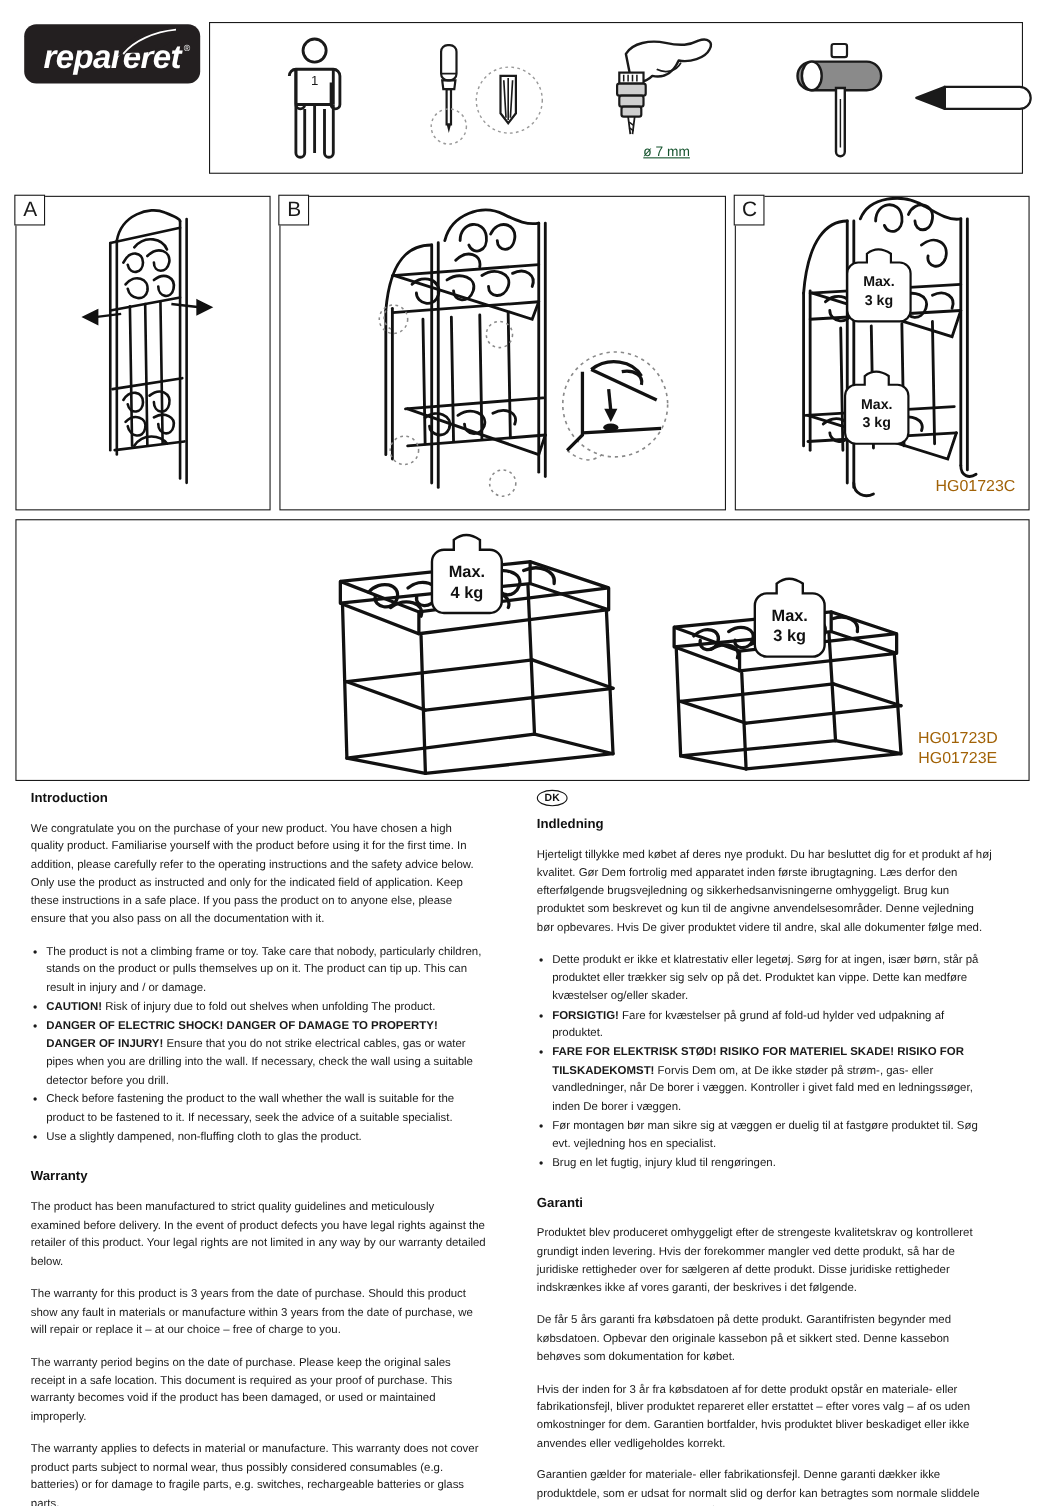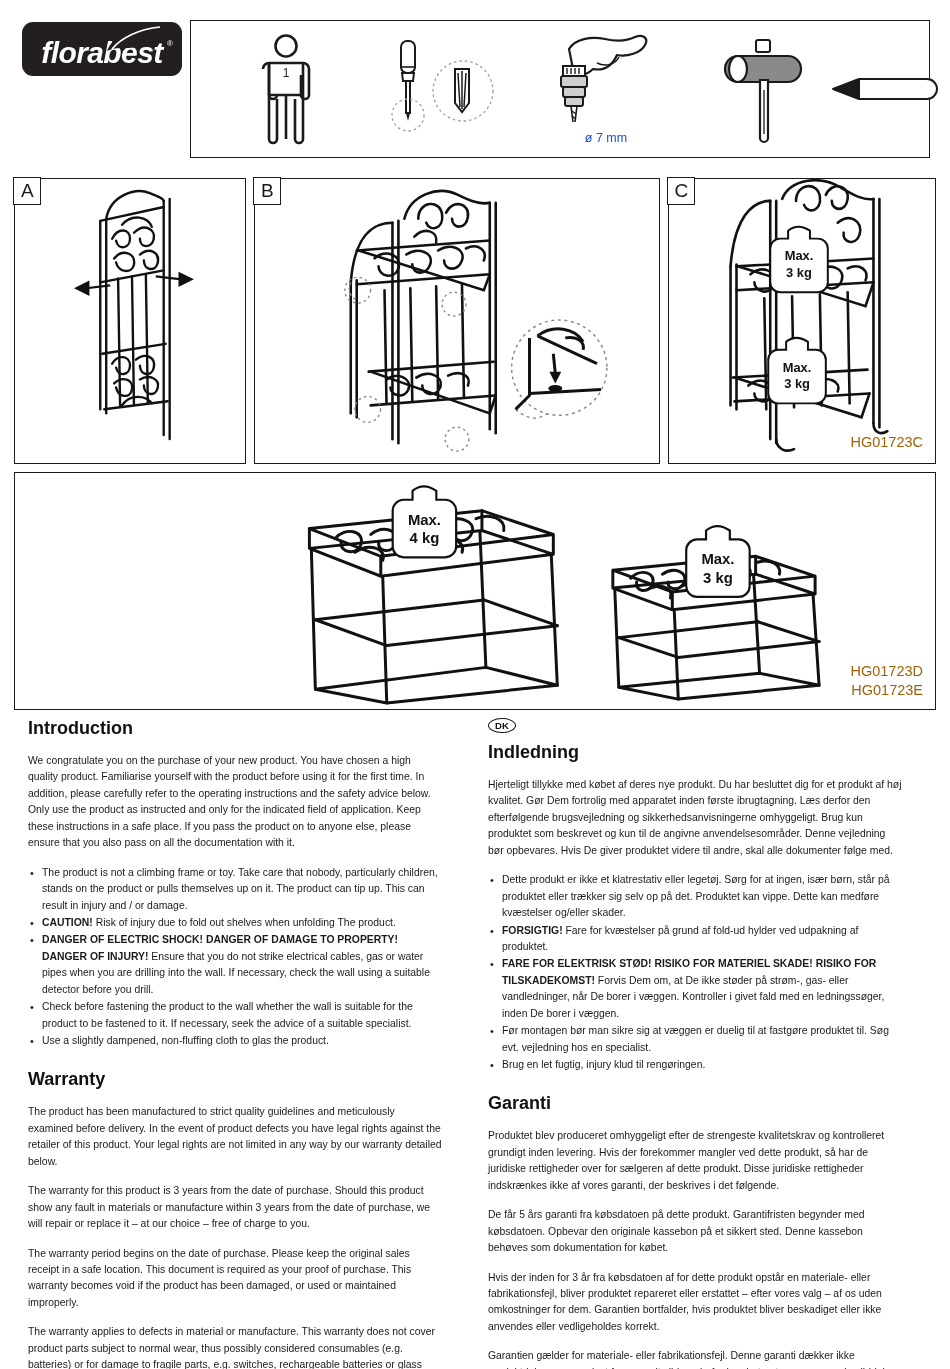--- a/index.html
+++ b/index.html
@@ -72,21 +72,22 @@
     position: absolute;
     top: 0; height: 100%;
     display: flex;
     flex-direction: column;
     align-items: center;
     justify-content: center;
   }
   .tool-caption {
     font-size: 12.5px;
     margin-top: 2px;
-    color: #1d4ed8;
+    color: #14532d;
+    text-decoration: underline;
   }
 
   
   .panel {
     position: absolute;
     border: 1.6px solid #1a1a1a;
     background: #fff;
   }
   .panel-label {
     position: absolute;
@@ -145,21 +146,21 @@
     font-weight: bold;
     letter-spacing: 0.2px;
     padding: 1.5px 6px 2px;
     line-height: 1;
     color: #111;
     min-width: 26px;
     text-align: center;
   }
 
   h2.sec {
-    font-size: 18px;
+    font-size: 12px;
     font-weight: bold;
     margin: 0 0 14px 0;
     color: #111;
   }
   h2.sec.spaced { margin-top: 20px; }
 
   p.body {
     font-size: 10.4px;
     line-height: 1.58;
     margin: 0 0 13px 0;
@@ -192,21 +193,21 @@
 </head>
 <body>
 
 <div class="top-band">
 
   <div class="logo">
     <svg class="logo-leaf" viewBox="0 0 64 30">
       <path d="M3 28 C10 10 34 0 61 1 C57 14 40 26 19 25 C13 24.5 8 25.5 3 28 Z" fill="#231f20"></path>
       <path d="M8 26 C18 14 36 6 56 4" fill="none" stroke="#ffffff" stroke-width="1.6"></path>
     </svg>
-    <span class="logo-word">florabest</span>
+    <span class="logo-word">repareret</span>
     <span class="logo-reg">®</span>
   </div>
 
   <div class="tool-box">
     <div class="tool-row">
 
       <div class="tool" style="left:30px; width:130px;">
         <svg width="62" height="112" viewBox="0 0 62 112">
           <circle cx="31" cy="13" r="10.5" fill="none" stroke="#1a1a1a" stroke-width="2.6"></circle>
           <path d="M14 30 h34 a6 6 0 0 1 6 6 v26 a4 4 0 0 1 -8 0 v-20
@@ -501,21 +502,21 @@
       <path d="M704 108 C718 102 732 108 728 118"></path>
       <path d="M746 90 C758 86 770 92 768 102"></path>
     </g>
     <g>
       <path d="M694 58 q11 -9 24 0 v9 h9 a11 11 0 0 1 11 11 v36 a11 11 0 0 1 -11 11
                h-42 a11 11 0 0 1 -11 -11 v-36 a11 11 0 0 1 11 -11 h9 z" fill="#ffffff" stroke="#111" stroke-width="2.2"></path>
       <text class="wt-text" x="706" y="92" text-anchor="middle" font-size="15">Max.</text>
       <text class="wt-text" x="706" y="111" text-anchor="middle" font-size="15">3 kg</text>
     </g>
   </svg>
-  <div class="model-no" style="right:12px; bottom:8px;">HG01723D
+  <div class="model-no" style="right:28px; bottom:8px;text-align:center;">HG01723D
 HG01723E</div>
 </div>
 
 <div class="col" id="col-en">
 
   <h2 class="sec">Introduction</h2>
   <p class="body">We congratulate you on the purchase of your new product. You have chosen a high quality product. Familiarise yourself with the product before using it for the first time. In addition, please carefully refer to the operating instructions and the safety advice below. Only use the product as instructed and only for the indicated field of application. Keep these instructions in a safe place. If you pass the product on to anyone else, please ensure that you also pass on all the documentation with it.</p>
 
   <ul class="bullets">
     <li><span class="b"></span><span>The product is not a climbing frame or toy. Take care that nobody, particularly children, stands on the product or pulls themselves up on it. The product can tip up. This can result in injury and / or damage.</span></li>

